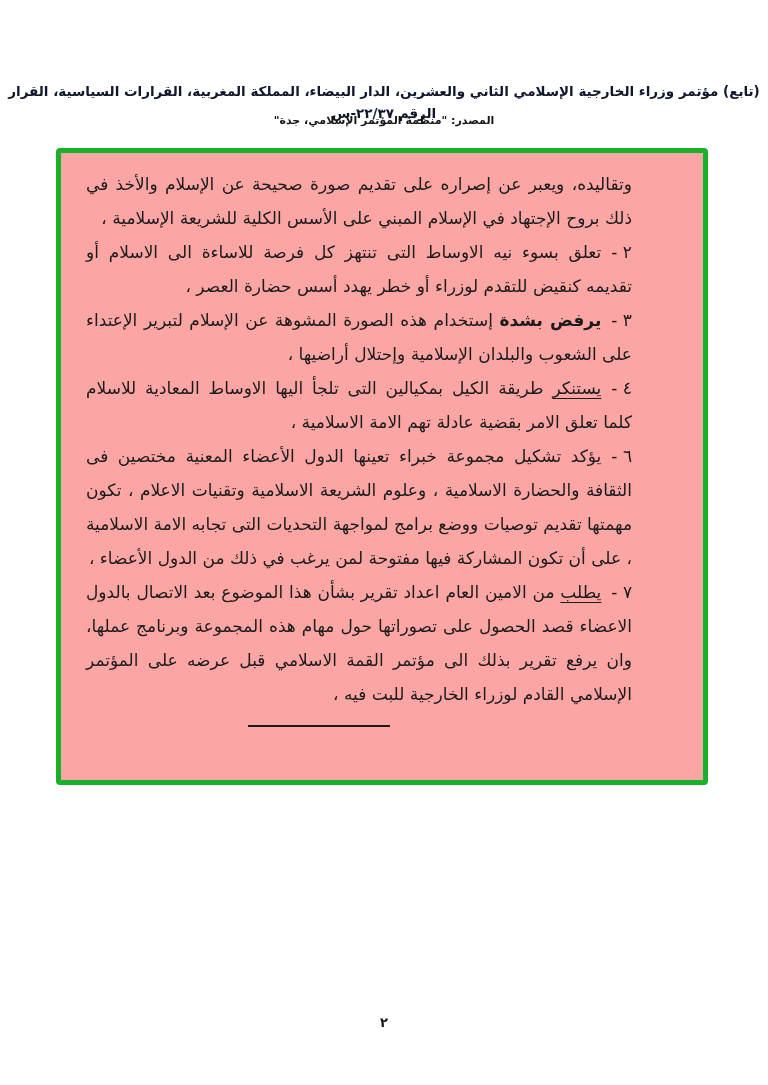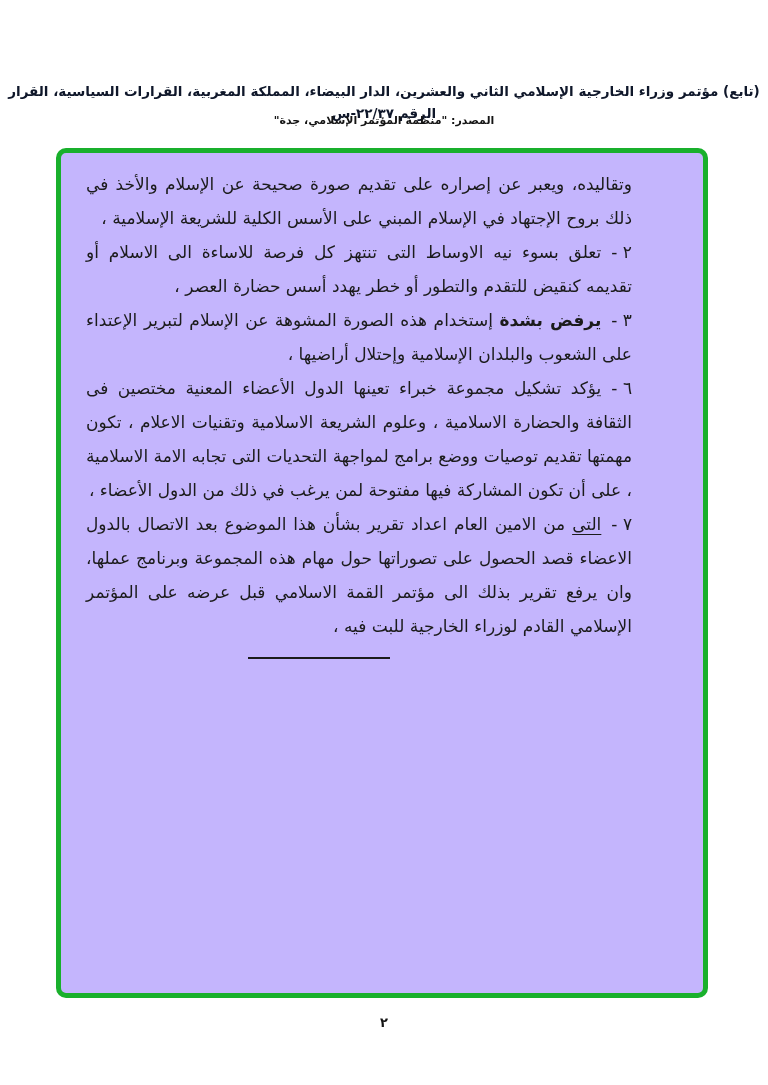--- a/index.html
+++ b/index.html
@@ -18,25 +18,25 @@
     letter-spacing: 0px; color: #0f172a;
   }
   .header-line2 {
     position: absolute; top: 112px; left: 0; right: 0;
     direction: rtl; text-align: center;
     font-size: 11px; font-weight: bold; line-height: 18px;
     color: #141414;
   }
   .frame {
     position: absolute; left: 56px; top: 148px;
-    width: 652px; height: 850px;
+    width: 652px; height: 637px;
     box-sizing: border-box;
     border: 5px solid #19b02c;
-    border-radius: 10px;
-    background: #c4b5fd;
+    border-radius: 4px;
+    background: #fca5a5;
   }
   .content {
     direction: rtl;
     padding: 14px 71px 0 25px;
     font-size: 17px;
     line-height: 34px;
     text-align: justify;
   }
   .content p { margin: 0; }
   .item .marker {
@@ -67,27 +67,28 @@
 <body>
 
 <div class="header-line1">(تابع) مؤتمر وزراء الخارجية الإسلامي الثاني والعشرين، الدار البيضاء، المملكة المغربية، القرارات السياسية، القرار الرقم ٢٢/٣٧-س</div>
 <div class="header-line2">المصدر:  "منظمة المؤتمر الإسلامي، جدة"</div>
 
 <div class="frame">
   <div class="content">
 
     <p class="intro">وتقاليده، ويعبر عن إصراره على تقديم  صورة صحيحة عن الإسلام والأخذ في ذلك بروح الإجتهاد في الإسلام المبني على الأسس الكلية للشريعة الإسلامية ،</p>
 
-    <p class="item"><span class="marker">٢ -</span><span class="lead">تعلق</span> <span>بسوء نيه الاوساط التى تنتهز كل فرصة للاساءة الى الاسلام أو تقديمه كنقيض للتقدم والتطور أو خطر يهدد أسس حضارة العصر ،</span></p>
+    <p class="item"><span class="marker">٢ -</span><span class="lead">تعلق</span> <span>بسوء نيه الاوساط التى تنتهز كل فرصة للاساءة الى الاسلام أو تقديمه كنقيض للتقدم لوزراء أو خطر يهدد أسس حضارة العصر ،</span></p>
 
     <p class="item"><span class="marker">٣ -</span><span class="lead lead-bold">يرفض بشدة</span> <span>إستخدام هذه الصورة المشوهة عن الإسلام لتبرير الإعتداء على الشعوب والبلدان الإسلامية وإحتلال أراضيها ،</span></p>
 
+    <p class="item"><span class="marker">٤ -</span><span class="lead lead-underline">يستنكر</span> <span>طريقة الكيل بمكيالين التى تلجأ  اليها الاوساط المعادية للاسلام كلما تعلق الامر بقضية عادلة تهم الامة الاسلامية ،</span></p>
 
 
     <p class="item"><span class="marker">٦ -</span><span class="lead">يؤكد</span> <span>تشكيل مجموعة خبراء تعينها الدول الأعضاء المعنية مختصين فى الثقافة والحضارة الاسلامية ، وعلوم الشريعة الاسلامية وتقنيات الاعلام ، تكون مهمتها تقديم توصيات ووضع برامج لمواجهة التحديات التى تجابه الامة الاسلامية ، على أن تكون المشاركة فيها مفتوحة لمن يرغب في ذلك من الدول الأعضاء ،</span></p>
 
-    <p class="item"><span class="marker">٧ -</span><span class="lead lead-underline">التى</span> <span>من الامين العام اعداد تقرير بشأن هذا الموضوع بعد الاتصال بالدول الاعضاء قصد الحصول على تصوراتها حول مهام هذه المجموعة وبرنامج عملها، وان يرفع تقرير بذلك الى مؤتمر القمة الاسلامي قبل عرضه على المؤتمر  الإسلامي القادم لوزراء الخارجية للبت فيه ،</span></p>
+    <p class="item"><span class="marker">٧ -</span><span class="lead lead-underline">يطلب</span> <span>من الامين العام اعداد تقرير بشأن هذا الموضوع بعد الاتصال بالدول الاعضاء قصد الحصول على تصوراتها حول مهام هذه المجموعة وبرنامج عملها، وان يرفع تقرير بذلك الى مؤتمر القمة الاسلامي قبل عرضه على المؤتمر  الإسلامي القادم لوزراء الخارجية للبت فيه ،</span></p>
 
     <div class="divider"></div>
   </div>
 </div>
 
 <div class="page-number">٢</div>
 
 </body></html>

